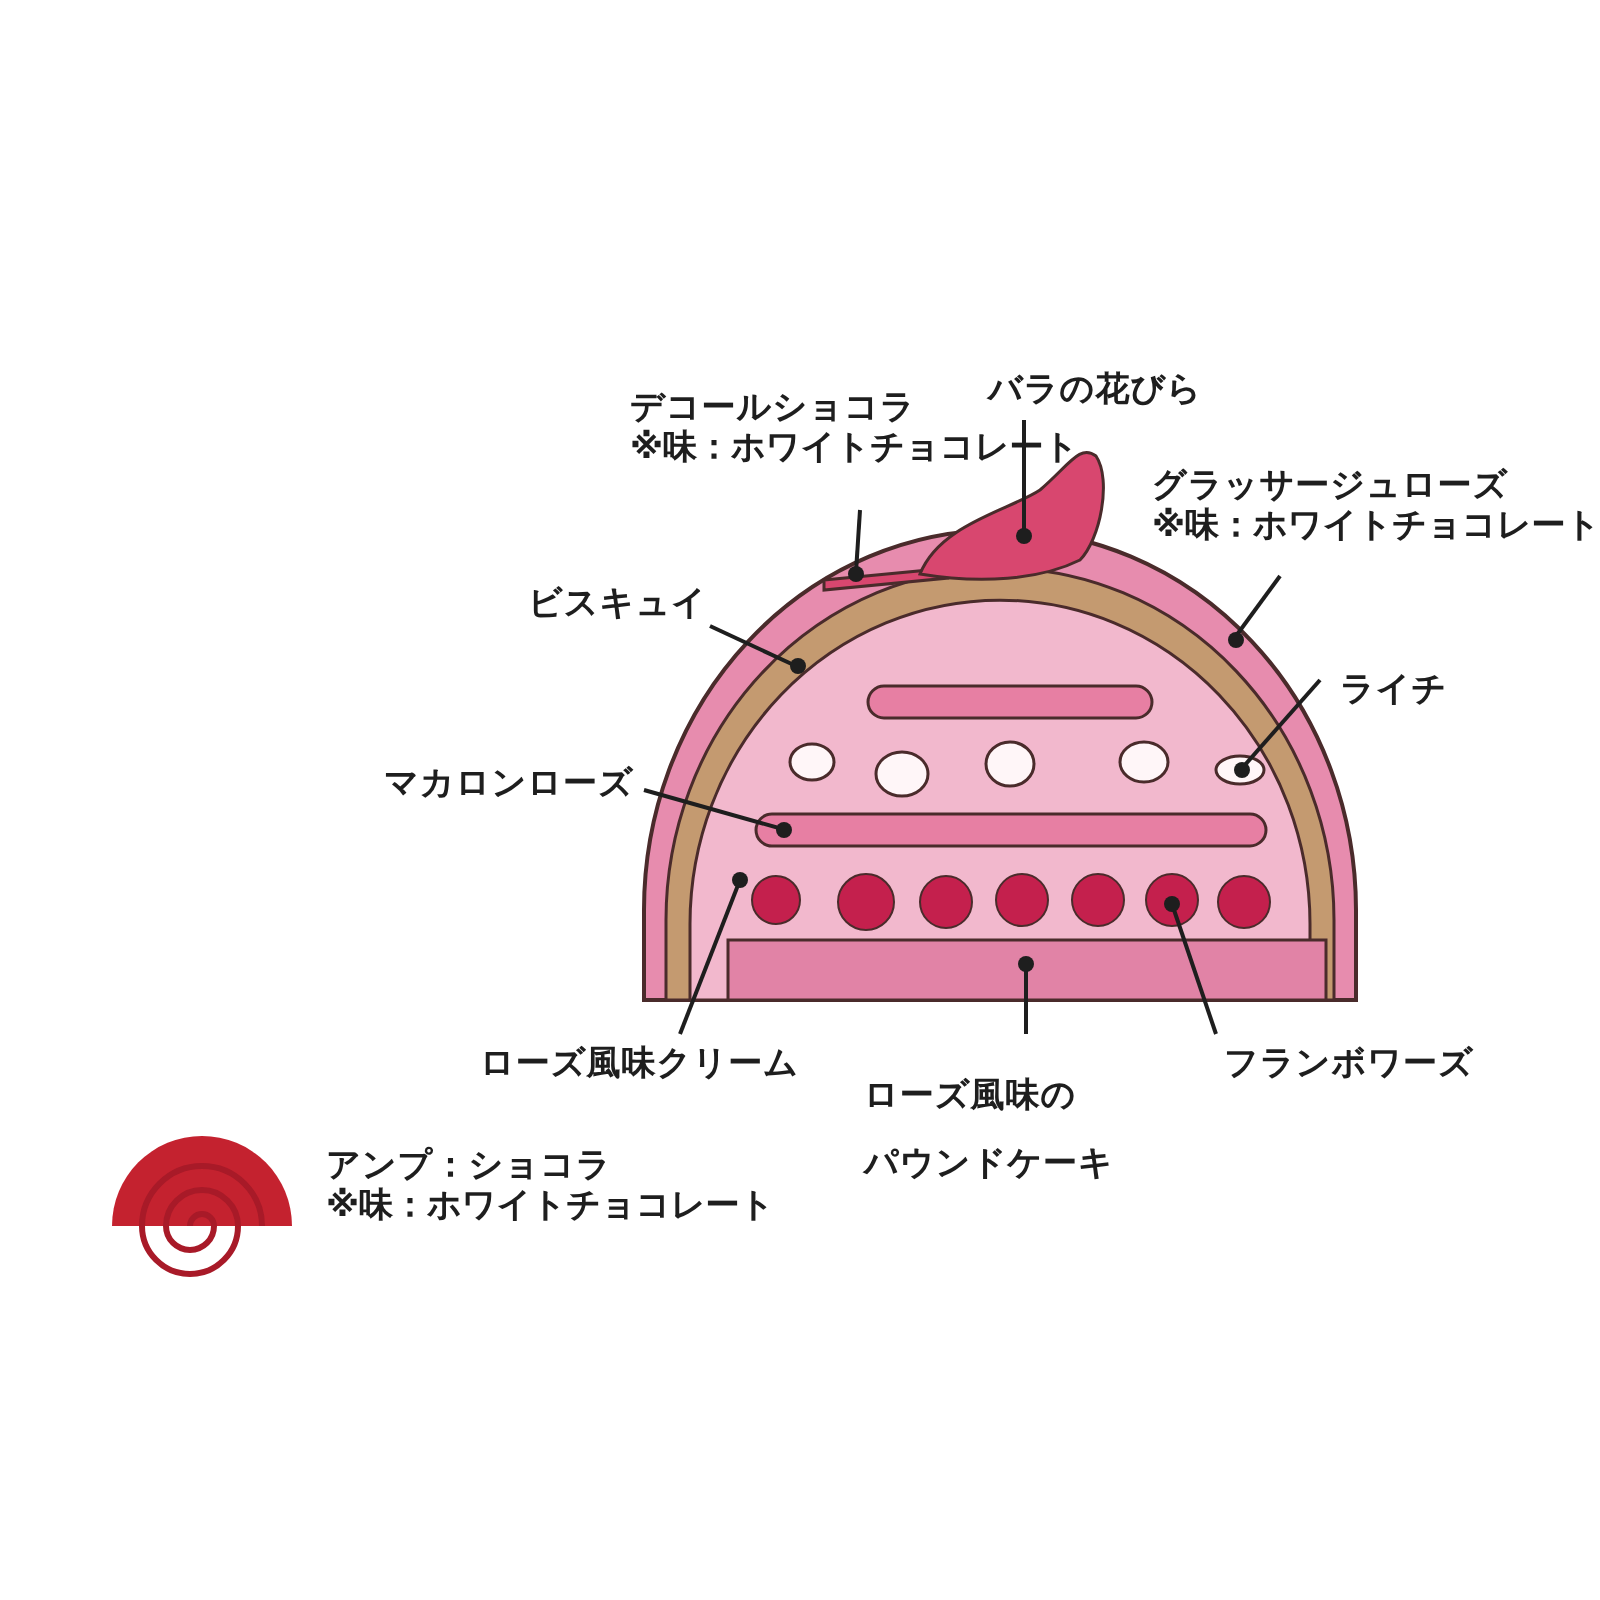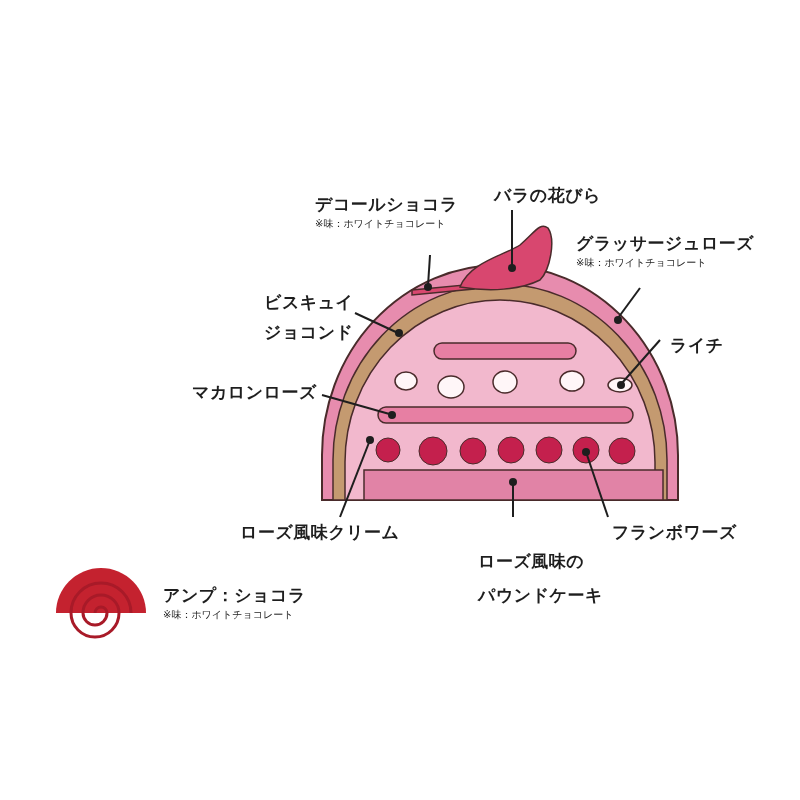--- a/index.html
+++ b/index.html
@@ -1,21 +1,21 @@
 <!DOCTYPE html>
 <html><head>
 <meta charset="utf-8">
 <style>
   html, body { margin:0; padding:0; background:#ffffff; }
   body { width:800px; height:800px; position:relative; overflow:hidden;
          font-family: "DejaVu Sans", sans-serif; color:#1e1e1e; }
   .stage { position:absolute; left:0; top:0; width:800px; height:800px; }
   svg.art { position:absolute; left:0; top:0; }
   .lbl { position:absolute; font-weight:bold; font-size:17px; line-height:22px; white-space:nowrap; letter-spacing:0.5px; color:#1e1e1e; }
-  .sub { font-size:10px; line-height:18px; font-weight:normal; letter-spacing:0; }
+  .sub { font-size:17px; line-height:18px; font-weight:bold; letter-spacing:0; }
 </style>
 </head>
 <body>
 
 <div class="stage">
   <svg class="art" width="800" height="800" viewBox="0 0 800 800">
 
     <path d="M322,500 L322,455 A178,190 0 0 1 678,455 L678,500 Z" fill="#e78cae" stroke="#4a2b2b" stroke-width="2"></path>
 
     <path d="M333,500 L333,460 A167,176 0 0 1 667,460 L667,500 Z" fill="#c49a70" stroke="#4a2b2b" stroke-width="1.5"></path>
@@ -83,28 +83,27 @@
     <div>デコールショコラ</div>
     <div class="sub">※味：ホワイトチョコレート</div>
   </div>
   <div class="lbl" style="left:494px; top:184px;">バラの花びら</div>
   <div class="lbl" style="left:576px; top:232px;">
     <div>グラッサージュローズ</div>
     <div class="sub">※味：ホワイトチョコレート</div>
   </div>
   <div class="lbl" style="left:264px; top:287px; line-height:30px;">
     <div>ビスキュイ</div>
-    <div>ジョコンド</div>
   </div>
   <div class="lbl" style="left:670px; top:334px;">ライチ</div>
   <div class="lbl" style="left:192px; top:381px;">マカロンローズ</div>
   <div class="lbl" style="left:240px; top:521px;">ローズ風味クリーム</div>
-  <div class="lbl" style="left:432px; top:544px; line-height:34px;margin-left:46px;">
+  <div class="lbl" style="left:432px; top:531px; line-height:34px;">
     <div>ローズ風味の</div>
     <div>パウンドケーキ</div>
   </div>
   <div class="lbl" style="left:584px; top:521px;margin-left:28px;">フランボワーズ</div>
 
-  <div class="lbl" style="left:163px; top:584px;">
+  <div class="lbl" style="left:163px; top:572px;">
     <div>アンプ：ショコラ</div>
     <div class="sub">※味：ホワイトチョコレート</div>
   </div>
 </div>
 
 </body></html>

